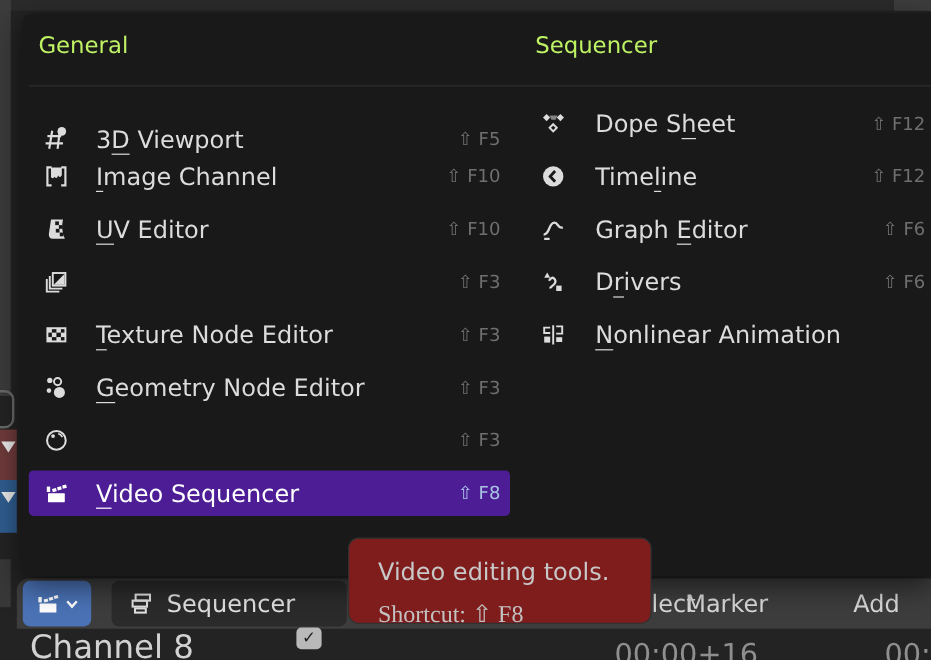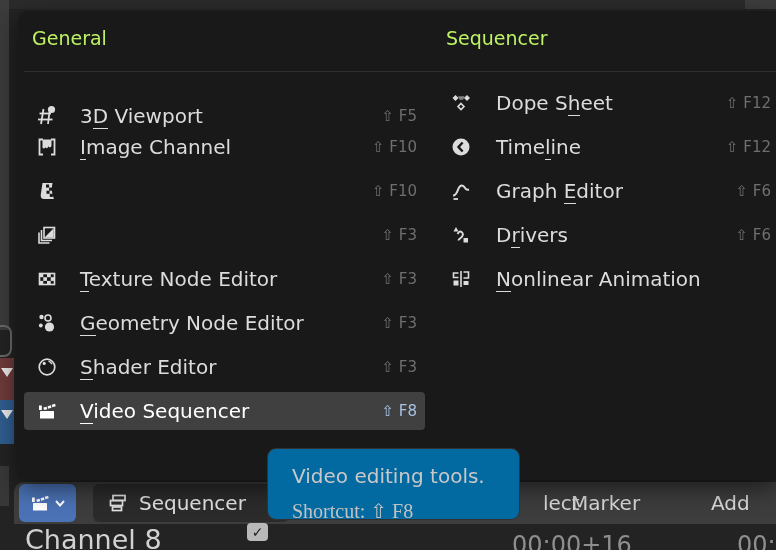--- a/index.html
+++ b/index.html
@@ -34,31 +34,31 @@
   
   .menu{left:18px;top:11px;width:758px;height:469px;background:#191919;border-radius:10px 0 0 10px;
         box-shadow:0 8px 24px rgba(0,0,0,.55);z-index:10;}
   .menu-sep{position:absolute;left:6px;right:0;top:60px;height:1px;background:#2e2e2e;}
   .menu-col{position:absolute;top:0;bottom:0;}
   .col0{left:6px;width:401px;}
   .col1{left:426px;width:335px;}
   .col-header{position:absolute;top:16px;font-size:19px;color:#bef264;}
   .col0 .col-header{left:8px;} .col1 .col-header{left:2px;}
   .mrow{position:absolute;left:0;right:0;height:38px;border-radius:4px;color:#dcdcdc;cursor:default;}
-  .mrow.hl{background:#404040;color:#ffffff;}
+  .mrow.hl{background:#4c1d95;color:#ffffff;}
   .mrow .icn{position:absolute;top:8px;width:22px;height:22px;}
   .col0 .icn{left:12px;} .col1 .icn{left:6px;}
   .mrow .lbl{position:absolute;top:0;line-height:38px;font-size:20px;white-space:nowrap;}
   .col0 .lbl{left:56px;} .col1 .lbl{left:52px;}
   .mrow .sc{position:absolute;right:8px;top:0;line-height:38px;font-size:15px;color:#6f6f6f;text-align:right;}
   .mrow.hl .sc{color:#a9c2e4;}
   .u{border-bottom:1.5px solid currentColor;}
   svg{display:block;}
   
-  .tooltip{left:267px;top:448px;width:253px;height:72px;background:#0369a1;border:1px solid #323232;
+  .tooltip{left:290px;top:448px;width:253px;height:72px;background:#7f1d1d;border:1px solid #323232;
            border-radius:9px;z-index:20;box-sizing:border-box;color:#c8c8c8;}
   .tooltip .l1{position:absolute;left:24px;top:15px;font-size:20px;}
   .tooltip .l2{position:absolute;left:24px;top:50px;font-size:20px;color:#c2c2c2;font-family:Liberation Serif, serif;}
 </style>
 </head>
 <body>
 
 <div class="abs topbar"></div>
 <div class="abs topcap-l"></div>
 <div class="abs topcap-r"></div>
@@ -150,20 +150,21 @@
           <svg viewBox="0 0 22 22">
             <path d="M6.5 3 H16.5 Q14.5 11 18 19 H8 Q4.5 19 4.7 15 L6.5 3 Z" fill="currentColor"></path>
             <g fill="#191919">
               <rect x="10" y="4.5" width="3.1" height="3.1"></rect>
               <rect x="13.1" y="7.6" width="3.1" height="3.1"></rect>
               <rect x="10.5" y="10.7" width="3.1" height="3.1"></rect>
               <rect x="13.8" y="13.8" width="3.1" height="3.1"></rect>
             </g>
           </svg>
         </span>
+        <span class="lbl"><span></span><span class="u">U</span><span>V Editor</span></span>
         <span class="sc">⇧ F10</span>
       </div>
       <div class="mrow" style="top: 205px;">
         <span class="icn">
           <svg viewBox="0 0 22 22" fill="none" stroke="currentColor" stroke-width="1.6">
             <path d="M3 8.5 V19 H13.5"></path>
             <path d="M5.5 6 V16.5 H16"></path>
             <rect x="8" y="3.5" width="10.5" height="10.5"></rect>
             <polygon points="8.8,13.2 17.7,4.3 17.7,13.2" fill="currentColor" stroke="none"></polygon>
           </svg>
@@ -200,21 +201,20 @@
         <span class="sc">⇧ F3</span>
       </div>
       <div class="mrow" style="top: 337px;">
         <span class="icn">
           <svg viewBox="0 0 22 22">
             <circle cx="11" cy="11" r="7.8" fill="none" stroke="currentColor" stroke-width="1.7"></circle>
             <circle cx="8.2" cy="7.4" r="1.6" fill="currentColor"></circle>
             <path d="M12.5 5.2 a6 6 0 0 1 3.5 3" stroke="currentColor" stroke-width="1.4" fill="none"></path>
           </svg>
         </span>
-        <span class="lbl"><span></span><span class="u">S</span><span>hader Editor</span></span>
         <span class="sc">⇧ F3</span>
       </div>
       <div class="mrow hl" style="top: 381px;">
         <span class="icn">
           <svg viewBox="0 0 22 22" fill="currentColor">
             <rect x="4" y="11" width="14" height="7.5" rx="0.5"></rect>
             <rect x="3" y="5.5" width="2.8" height="4.5"></rect>
             <rect x="7.5" y="7.2" width="3.4" height="2.6" transform="rotate(-14 9 8)"></rect>
             <rect x="11.8" y="5.8" width="3.4" height="2.6" transform="rotate(-14 13 7)"></rect>
             <rect x="16" y="4.4" width="3.4" height="2.6" transform="rotate(-14 17 5.5)"></rect>

